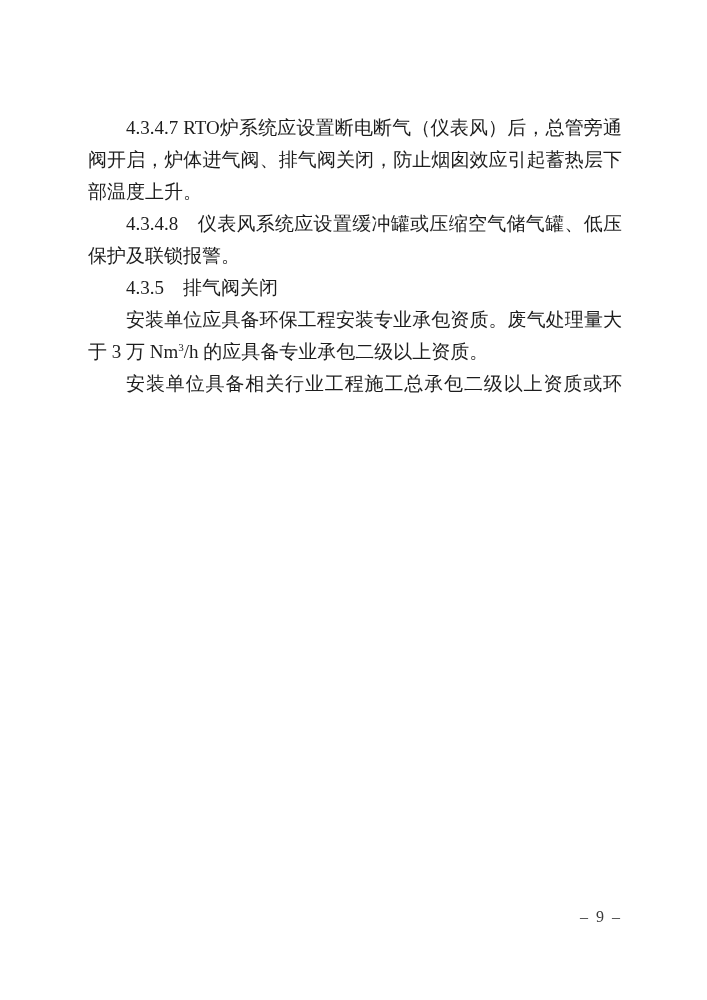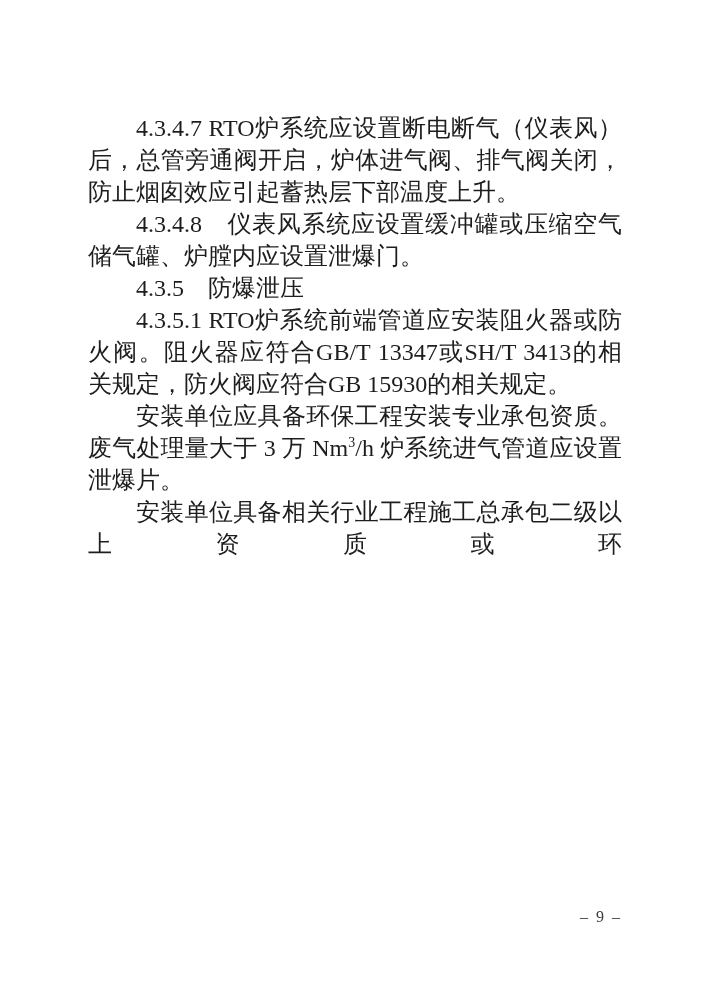--- a/index.html
+++ b/index.html
@@ -13,21 +13,21 @@
     position: relative;
     overflow: hidden;
     font-family: "Liberation Serif", "DejaVu Serif", serif;
     color: #1d1d1d;
   }
   .doc-body {
     position: absolute;
     top: 112px;
     left: 88px;
     width: 534px;
-    font-size: 24px;
+    font-size: 19px;
     line-height: 32px;
     text-align: justify;
     text-justify: inter-ideograph;
   }
   .para {
     margin: 0;
     padding: 0;
     text-indent: 2em;
   }
   .force-justify {
@@ -48,22 +48,21 @@
     line-height: 24px;
     color: #3a3a3a;
     letter-spacing: 2px;
   }
 </style>
 </head>
 <body>
 
 <main class="doc-body">
   <p class="para">4.3.4.7 RTO炉系统应设置断电断气（仪表风）后，总管旁通阀开启，炉体进气阀、排气阀关闭，防止烟囱效应引起蓄热层下部温度上升。</p>
-  <p class="para">4.3.4.8　仪表风系统应设置缓冲罐或压缩空气储气罐、炉膛内应设置泄爆门。</p>
-  <p class="para">4.3.5　防爆泄压</p>
-  <p class="para">4.3.5.1 RTO炉系统前端管道应安装阻火器或防火阀。阻火器应符合GB/T 13347或SH/T 3413的相关规定，防火阀应符合GB 15930的相关规定。</p>
-  <p class="para"><span>安装单位应具备环保工程安装专业承包资质。废气处理量大于 3 万 Nm</span><sup>3</sup><span>/h 炉系统进气管道应设置泄爆片。</span></p>
+  <p class="para">4.3.4.8　仪表风系统应设置缓冲罐或压缩空气储气罐、低压保护及联锁报警。</p>
+  <p class="para">4.3.5　排气阀关闭</p>
+  <p class="para"><span>安装单位应具备环保工程安装专业承包资质。废气处理量大于 3 万 Nm</span><sup>3</sup><span>/h 的应具备专业承包二级以上资质。</span></p>
   <p class="para force-justify">安装单位具备相关行业工程施工总承包二级以上资质或环</p>
 </main>
 
 <footer class="page-footer">
   <span>– 9 –</span>
 </footer>
 
 </body></html>

